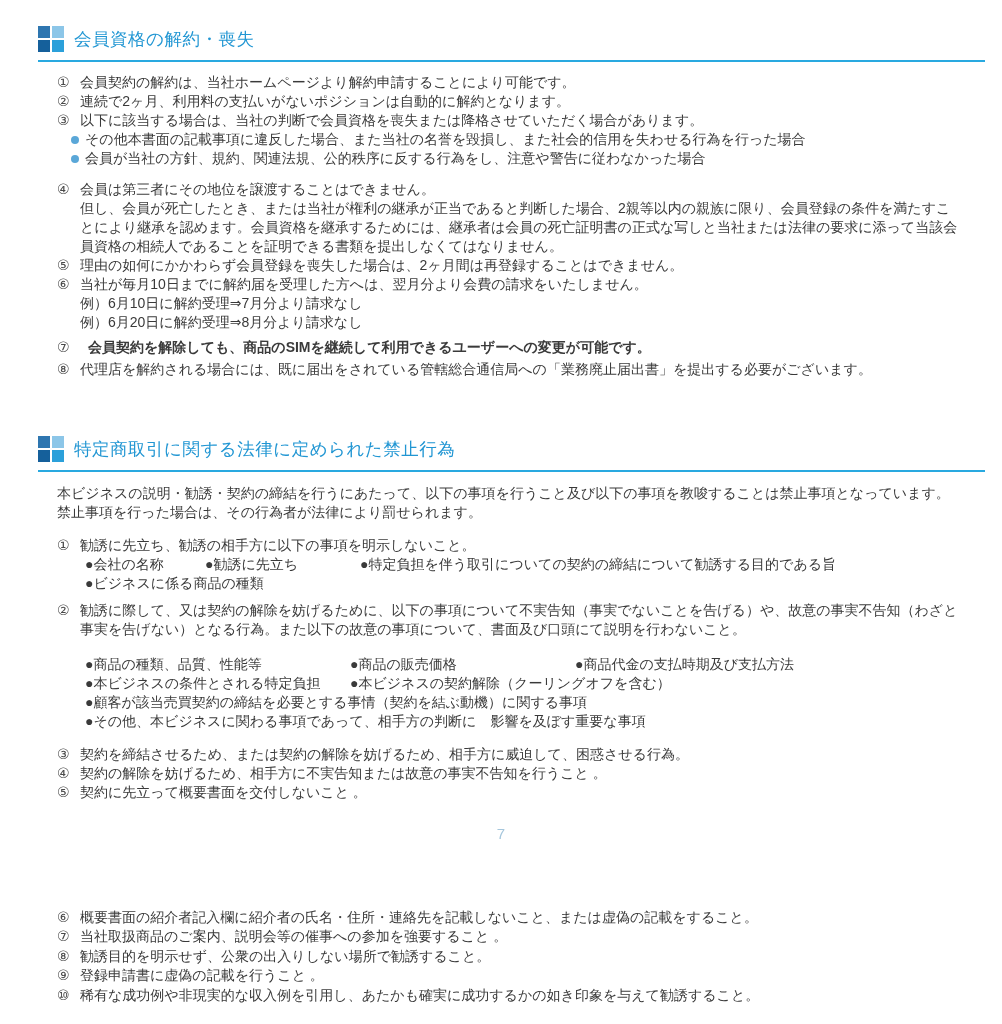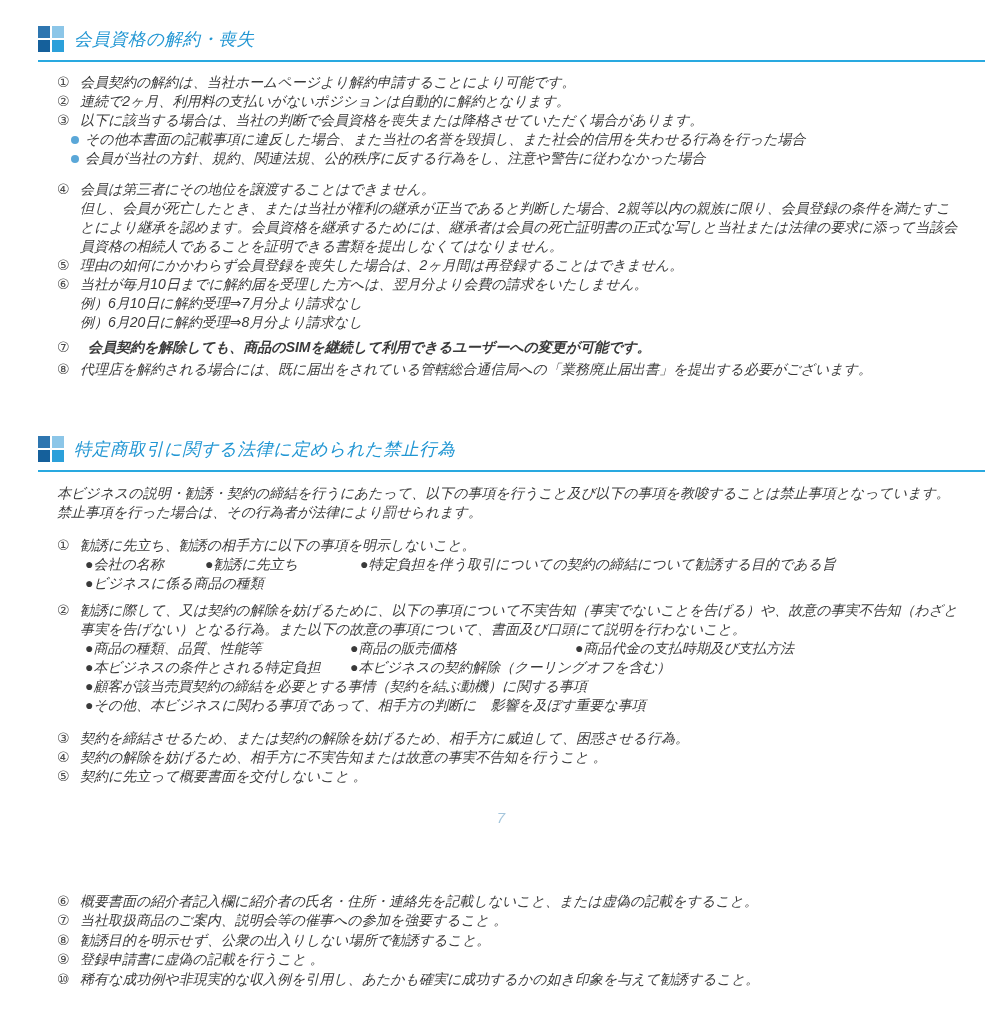--- a/index.html
+++ b/index.html
@@ -2,21 +2,21 @@
 <html><head>
 <meta charset="utf-8">
 <style>
   * { margin: 0; padding: 0; box-sizing: border-box; }
   html, body { width: 1002px; height: 1024px; background: #ffffff; overflow: hidden; }
   body {
     font-family: "Liberation Sans", "DejaVu Sans", sans-serif;
     color: #3a3a3a;
     -webkit-font-smoothing: antialiased;
   }
-  .page { width: 1002px; height: 1024px; padding-top: 25px; position: relative; font-style: italic; }
+  .page { width: 1002px; height: 1024px; padding-top: 25px; position: relative; }
 
   
   .sec-header { display: flex; align-items: center; margin-left: 38px; height: 28px; }
   .sq-icon { display: inline-grid; grid-template-columns: 12px 12px; grid-template-rows: 12px 12px; gap: 2px; margin-right: 10px; }
   .sq { display: block; width: 12px; height: 12px; }
   .sq1 { background: #2e76b0; }
   .sq2 { background: #8cc6e8; }
   .sq3 { background: #15609b; }
   .sq4 { background: #2ba0da; }
   .sec-title { font-size: 17.5px; color: #2196d3; letter-spacing: 0.5px; }
@@ -32,21 +32,21 @@
 
   
   .bsub { position: relative; padding-left: 28px; }
   .dot { position: absolute; left: 14px; top: 6px; width: 8px; height: 8px; border-radius: 50%; background: #5aa7d8; }
 
   .gap12 { margin-top: 12px; }
   .gap6 { margin-top: 6px; }
   .gap3 { margin-top: 3px; }
   .gap14 { margin-top: 14px; }
   .gap8 { margin-top: 8px; }
-  .gap4 { margin-top: 0; }
+  .gap4 { margin-top: 16px; }
 
   .ex { padding-left: 23px; }
 
   
   .brow { padding-left: 28px; }
   .bcell { display: inline-block; vertical-align: top; }
   .w120 { min-width: 120px; }
   .w155 { min-width: 155px; }
   .w265 { min-width: 265px; }
   .w225 { min-width: 225px; }

